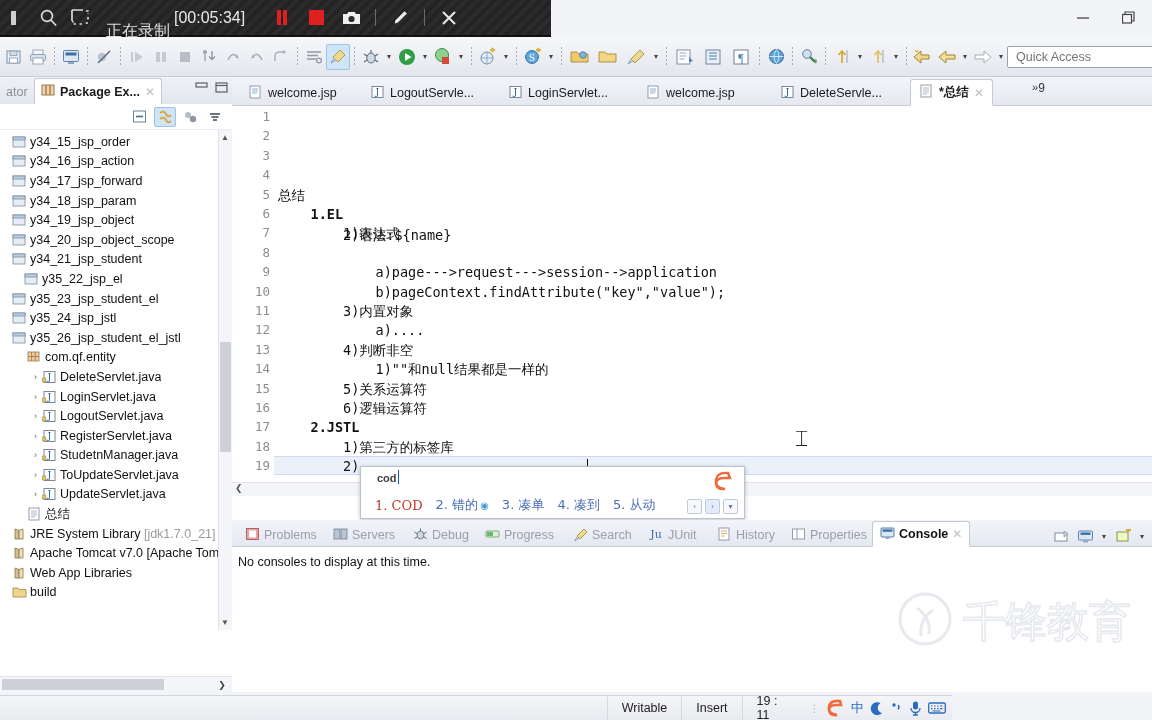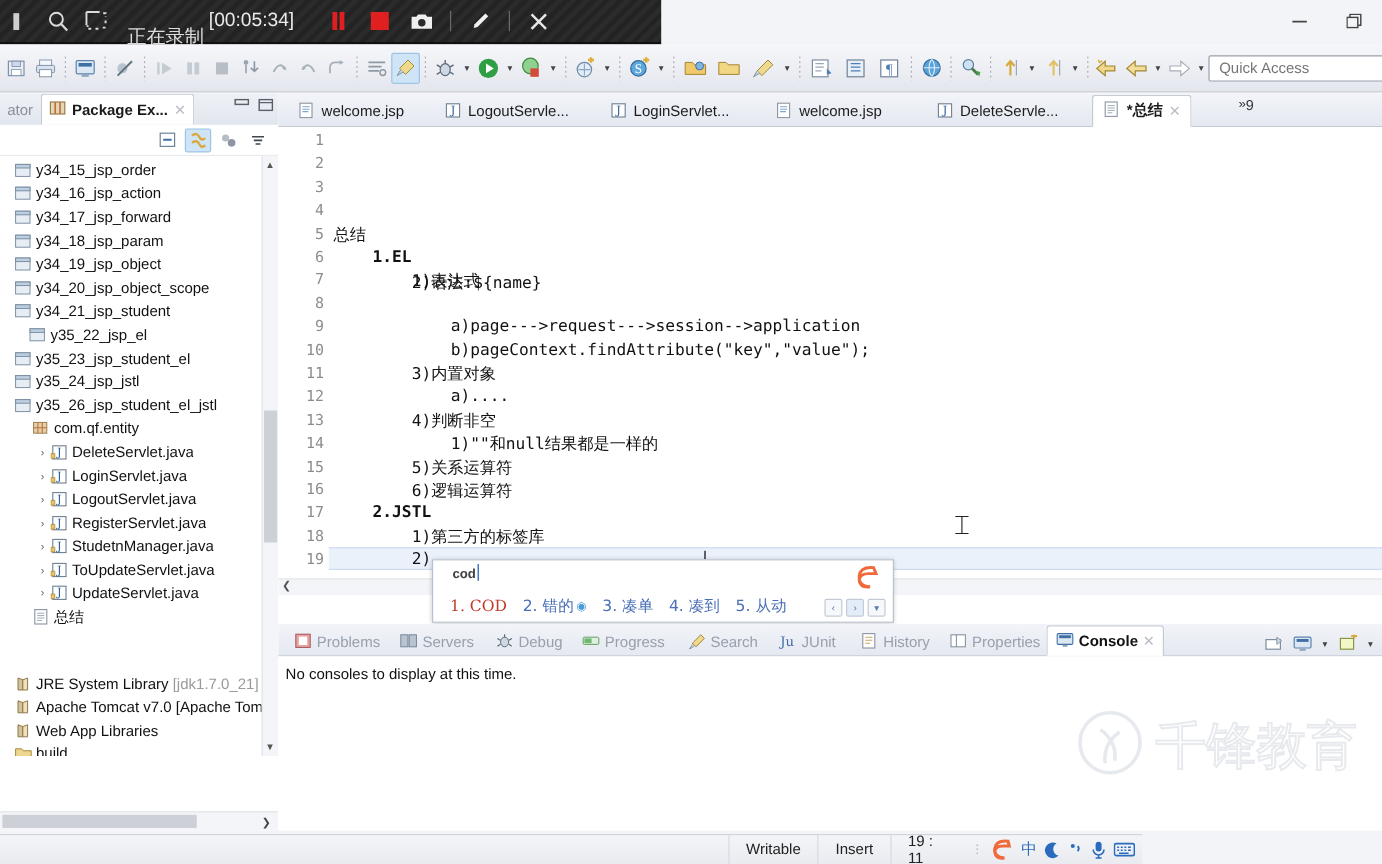--- a/index.html
+++ b/index.html
@@ -698,21 +698,21 @@
           <div class="trow" style="padding-left: 15px;">
             <span class="twist"></span>
             <span class="ticon">
               <svg width="15" height="14" viewBox="0 0 15 14">
                 <rect x="2" y="1" width="10" height="12" fill="#fff" stroke="#8a93a0" stroke-width=".9"></rect>
                 <path d="M4 4h6 M4 6h6 M4 8h6 M4 10h4" stroke="#9aa7b6" stroke-width=".8"></path>
               </svg>
             </span>
             <span class="tlabel">总结</span>
           </div>
-          <div class="trow" style="padding-left: 0px; margin-top: 36px;">
+          <div class="trow" style="padding-left: 0px;">
             <span class="twist"></span>
             <span class="ticon">
               <svg width="15" height="14" viewBox="0 0 15 14">
                 <path d="M3 12 V2 l4 1.5 V12z" fill="#d6c29a" stroke="#8a7442" stroke-width=".8"></path>
                 <path d="M7 12 V3.5 l4 -1.5 V12z" fill="#efe0bd" stroke="#8a7442" stroke-width=".8"></path>
               </svg>
             </span>
             <span class="tlabel">JRE System Library <span class="dim">[jdk1.7.0_21]</span></span>
           </div>
           <div class="trow" style="padding-left: 0px;">

